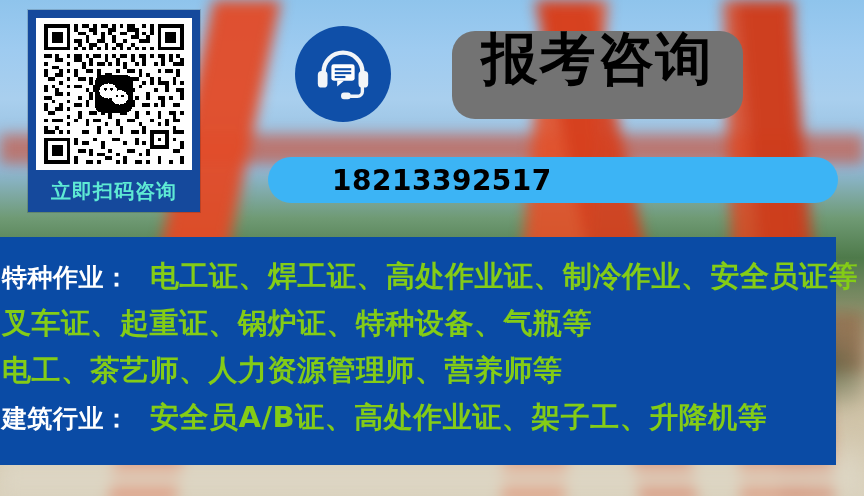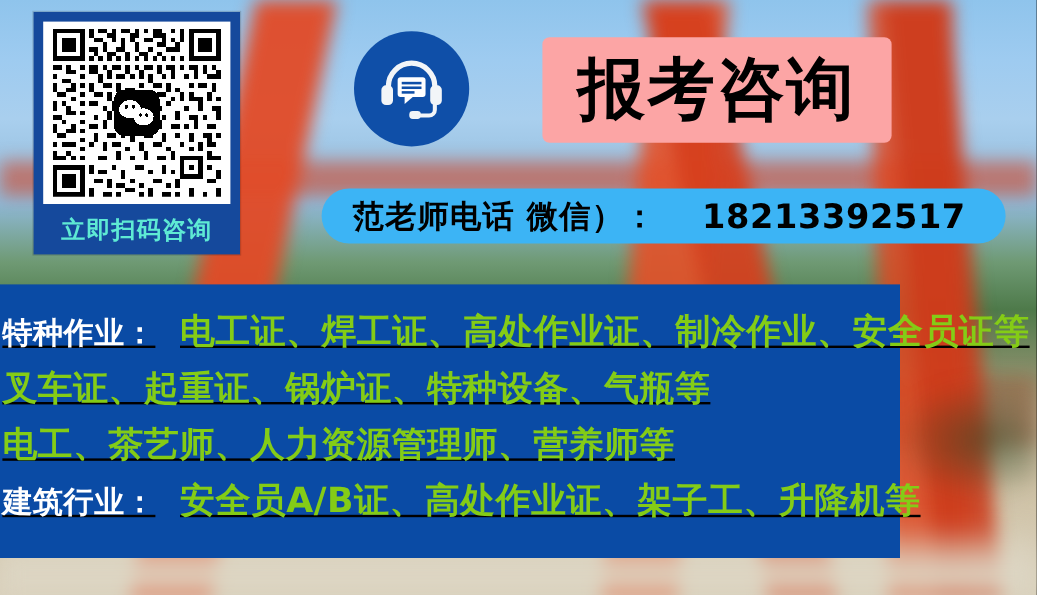--- a/index.html
+++ b/index.html
@@ -107,24 +107,23 @@
   }
   .headset-badge svg { display: block; }
 
   
   .title-pill {
     position: absolute;
     left: 452px;
     top: 31px;
     width: 291px;
     height: 88px;
-    border-radius: 6px;
-    background: #fca5a5;
+    border-radius: 23px;
+    background: #737373;
     display: flex;
-    align-items: center;
     justify-content: center;
   }
   .title-pill .title-text {
     color: #000;
     font-size: 56px;
     font-weight: bold;
     letter-spacing: 2px;
     line-height: 1;
     white-space: nowrap;
   }
@@ -157,26 +156,25 @@
     white-space: nowrap;
     margin-left: 38px;
     letter-spacing: 0.5px;
   }
 
   
   .service-block {
     position: absolute;
     left: 0;
     top: 237px;
-    width: 750px;
+    width: 836px;
     height: 228px;
     background: #0a4ba5;
     box-sizing: border-box;
     padding: 20px 0 0 0;
-    text-decoration: underline;
   }
   .service-row {
     display: flex;
     align-items: baseline;
     height: 47px;
     white-space: nowrap;
     padding-left: 2px;
   }
   .service-cat {
     color: #ffffff;
@@ -276,21 +274,20 @@
         <rect x="23.5" y="34" width="11" height="2.2"></rect>
       </g>
     </svg>
   </div>
 
   <div class="title-pill">
     <span class="title-text">报考咨询</span>
   </div>
 
   <div class="phone-pill">
-    <span class="phone-label">范老师电话 微信）：</span>
     <span class="phone-number">18213392517</span>
   </div>
 
   <div class="service-block">
     <div class="service-row">
       <span class="service-cat">特种作业：</span>
       <span class="service-items">电工证、焊工证、高处作业证、制冷作业、安全员证等</span>
     </div>
     <div class="service-row">
       <span class="service-items">叉车证、起重证、锅炉证、特种设备、气瓶等</span>

